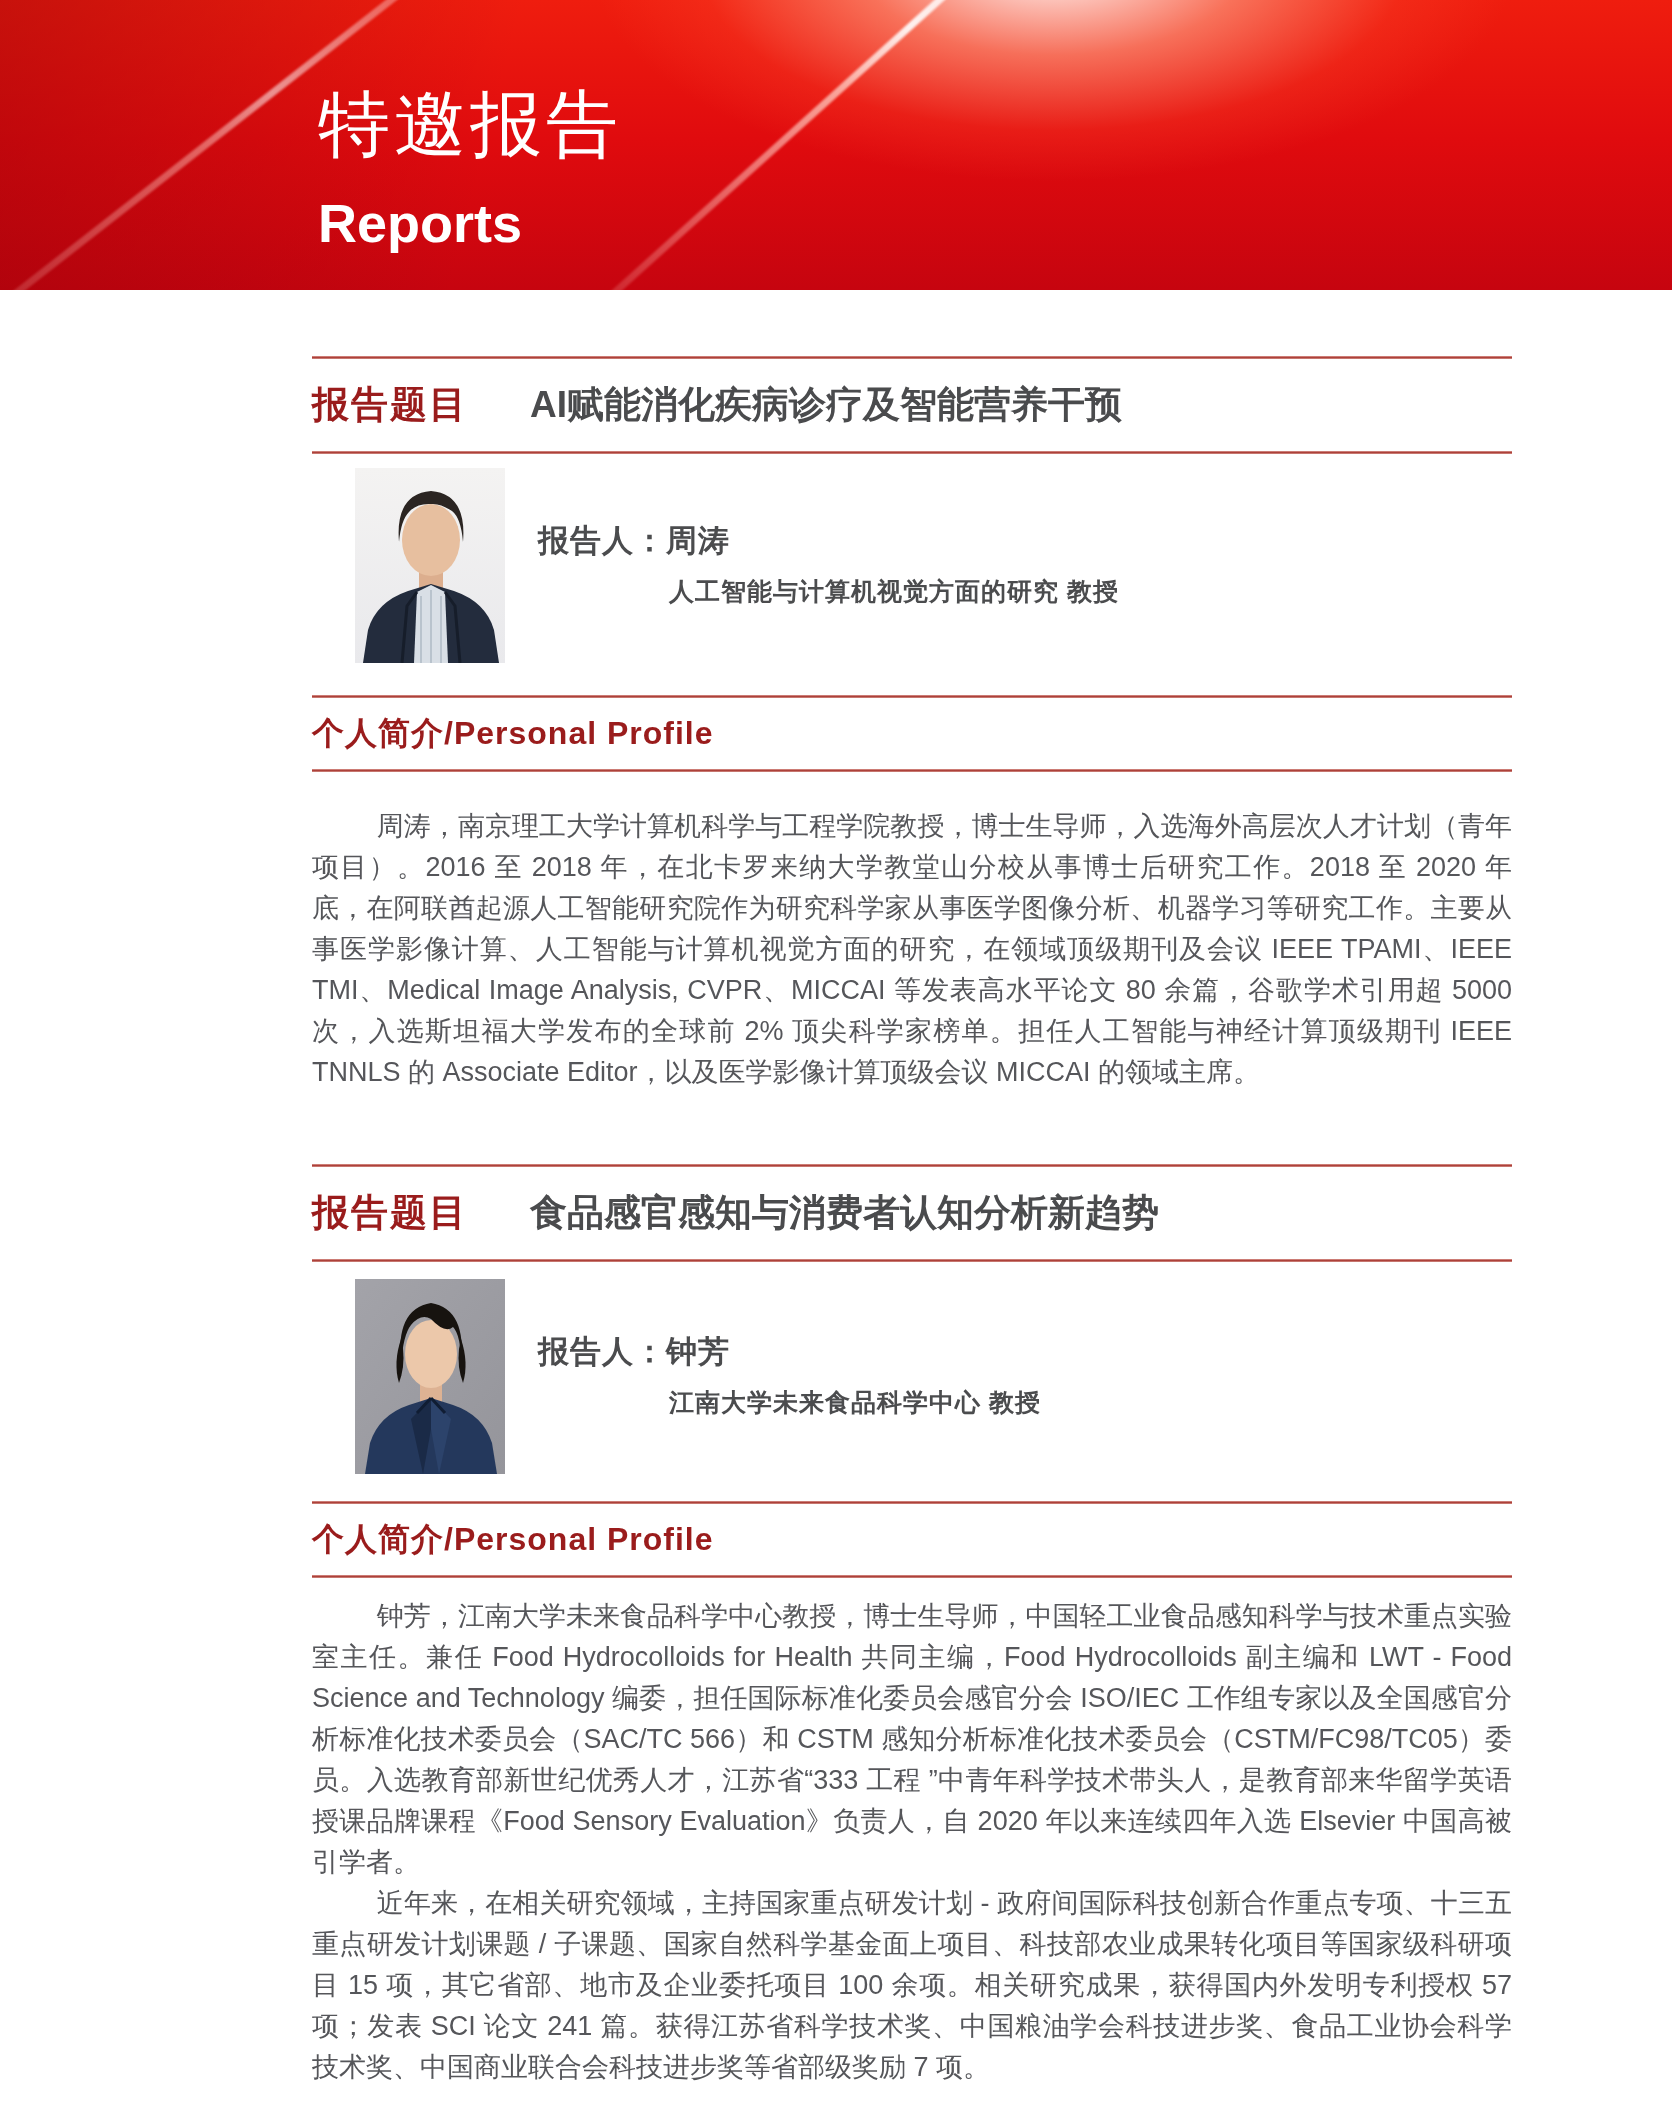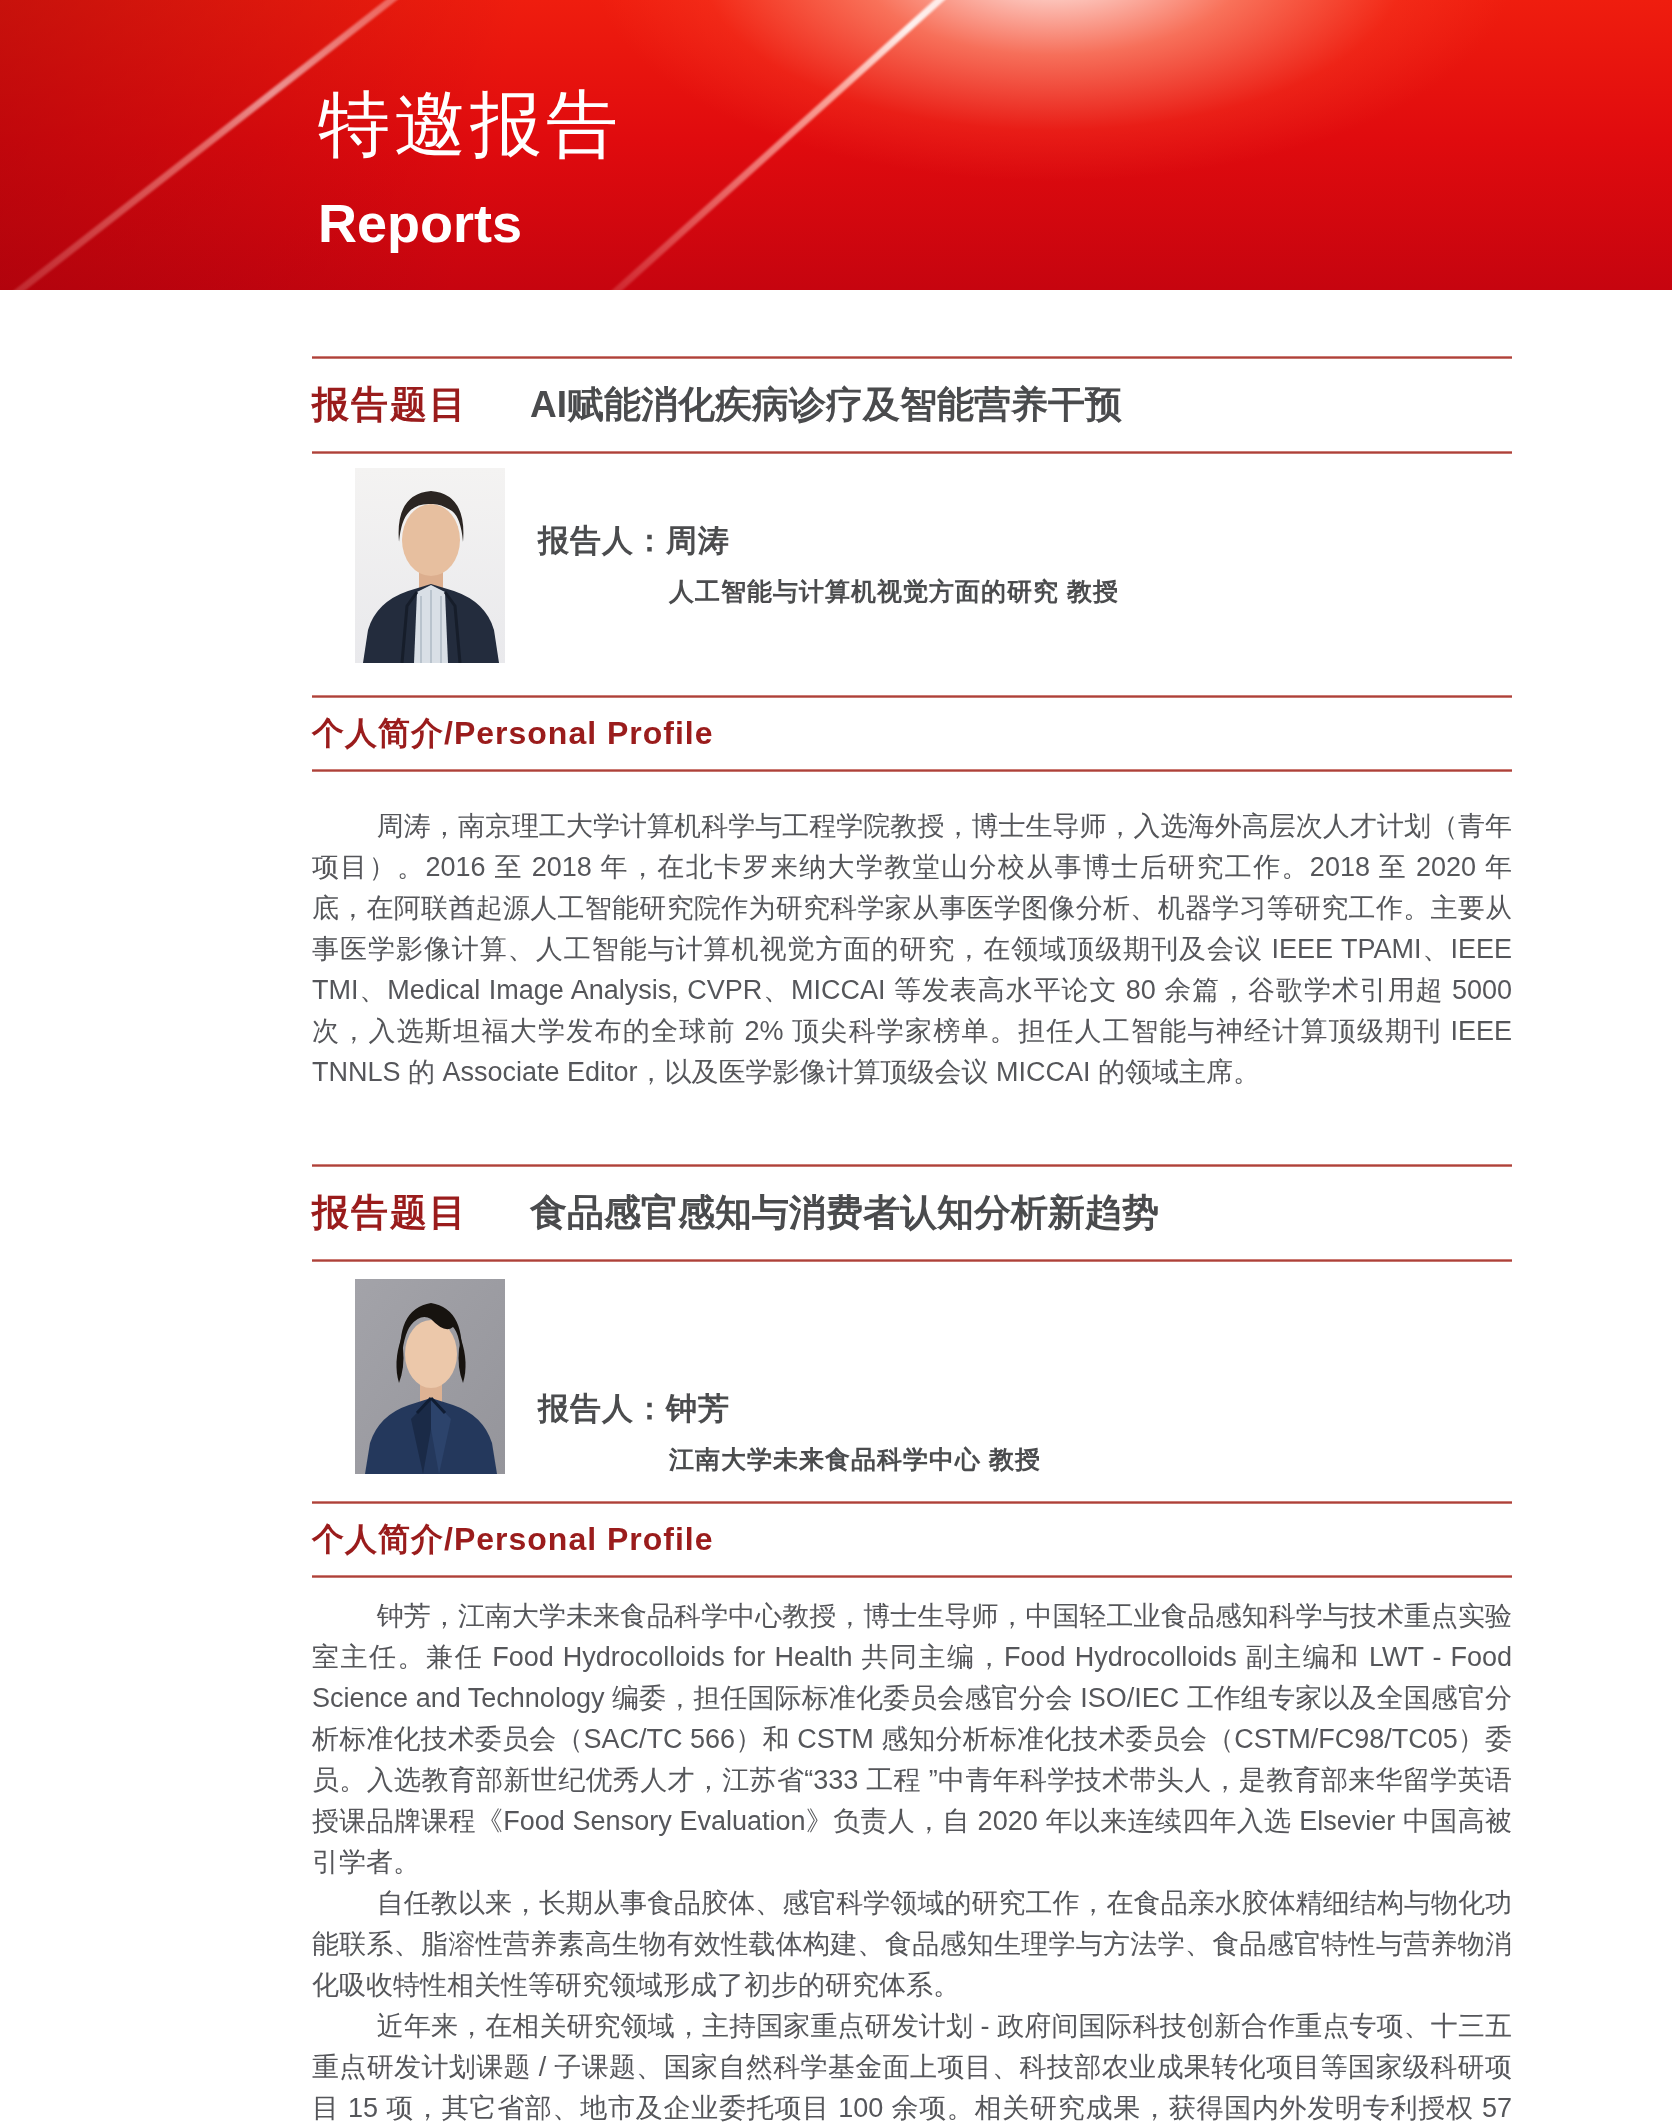--- a/index.html
+++ b/index.html
@@ -80,21 +80,21 @@
   }
   .topic-title {
     color: var(--title-gray, #4a4b4d);
     font-size: 37px;
     font-weight: 700;
     line-height: 46px;
     margin-left: 62px;
   }
 
   .speaker-row { display: flex; margin-top: 14px; margin-bottom: 32px; }
-  .speaker-row.second { margin-top: 17px; margin-bottom: 27px; align-items: flex-end; }
+  .speaker-row.second { margin-top: 17px; margin-bottom: 27px; }
   .photo {
     margin-left: 43px;
     width: 150px;
     height: 195px;
     flex: 0 0 auto;
     overflow: hidden;
   }
   .photo svg { display: block; width: 150px; height: 195px; }
   .speaker-info { margin-left: 33px; padding-top: 55px; }
   .speaker-name-line {
@@ -233,18 +233,17 @@
     </div>
 
     <div class="rule"></div>
     <div class="profile-row">
       <span class="profile-heading">个人简介/Personal Profile</span>
     </div>
     <div class="rule"></div>
 
     <div class="bio second">
       <p>钟芳，江南大学未来食品科学中心教授，博士生导师，中国轻工业食品感知科学与技术重点实验室主任。兼任 Food Hydrocolloids for Health 共同主编，Food Hydrocolloids 副主编和 LWT - Food Science and Technology 编委，担任国际标准化委员会感官分会 ISO/IEC 工作组专家以及全国感官分析标准化技术委员会（SAC/TC 566）和 CSTM 感知分析标准化技术委员会（CSTM/FC98/TC05）委员。入选教育部新世纪优秀人才，江苏省“333 工程 ”中青年科学技术带头人，是教育部来华留学英语授课品牌课程《Food Sensory Evaluation》负责人，自 2020 年以来连续四年入选 Elsevier 中国高被引学者。</p>
-      <p>自任教以来，长期从事食品胶体、感官科学领域的研究工作，在食品亲水胶体精细结构与物化功能联系、脂溶性营养素高生物有效性载体构建、食品感知生理学与方法学、食品感官特性与营养物消化吸收特性相关性等研究领域形成了初步的研究体系。</p>
       <p>近年来，在相关研究领域，主持国家重点研发计划 - 政府间国际科技创新合作重点专项、十三五重点研发计划课题 / 子课题、国家自然科学基金面上项目、科技部农业成果转化项目等国家级科研项目 15 项，其它省部、地市及企业委托项目 100 余项。相关研究成果，获得国内外发明专利授权 57 项；发表 SCI 论文 241 篇。获得江苏省科学技术奖、中国粮油学会科技进步奖、食品工业协会科学技术奖、中国商业联合会科技进步奖等省部级奖励 7 项。</p>
     </div>
 
   </div>
 </div>
 
 </body></html>

